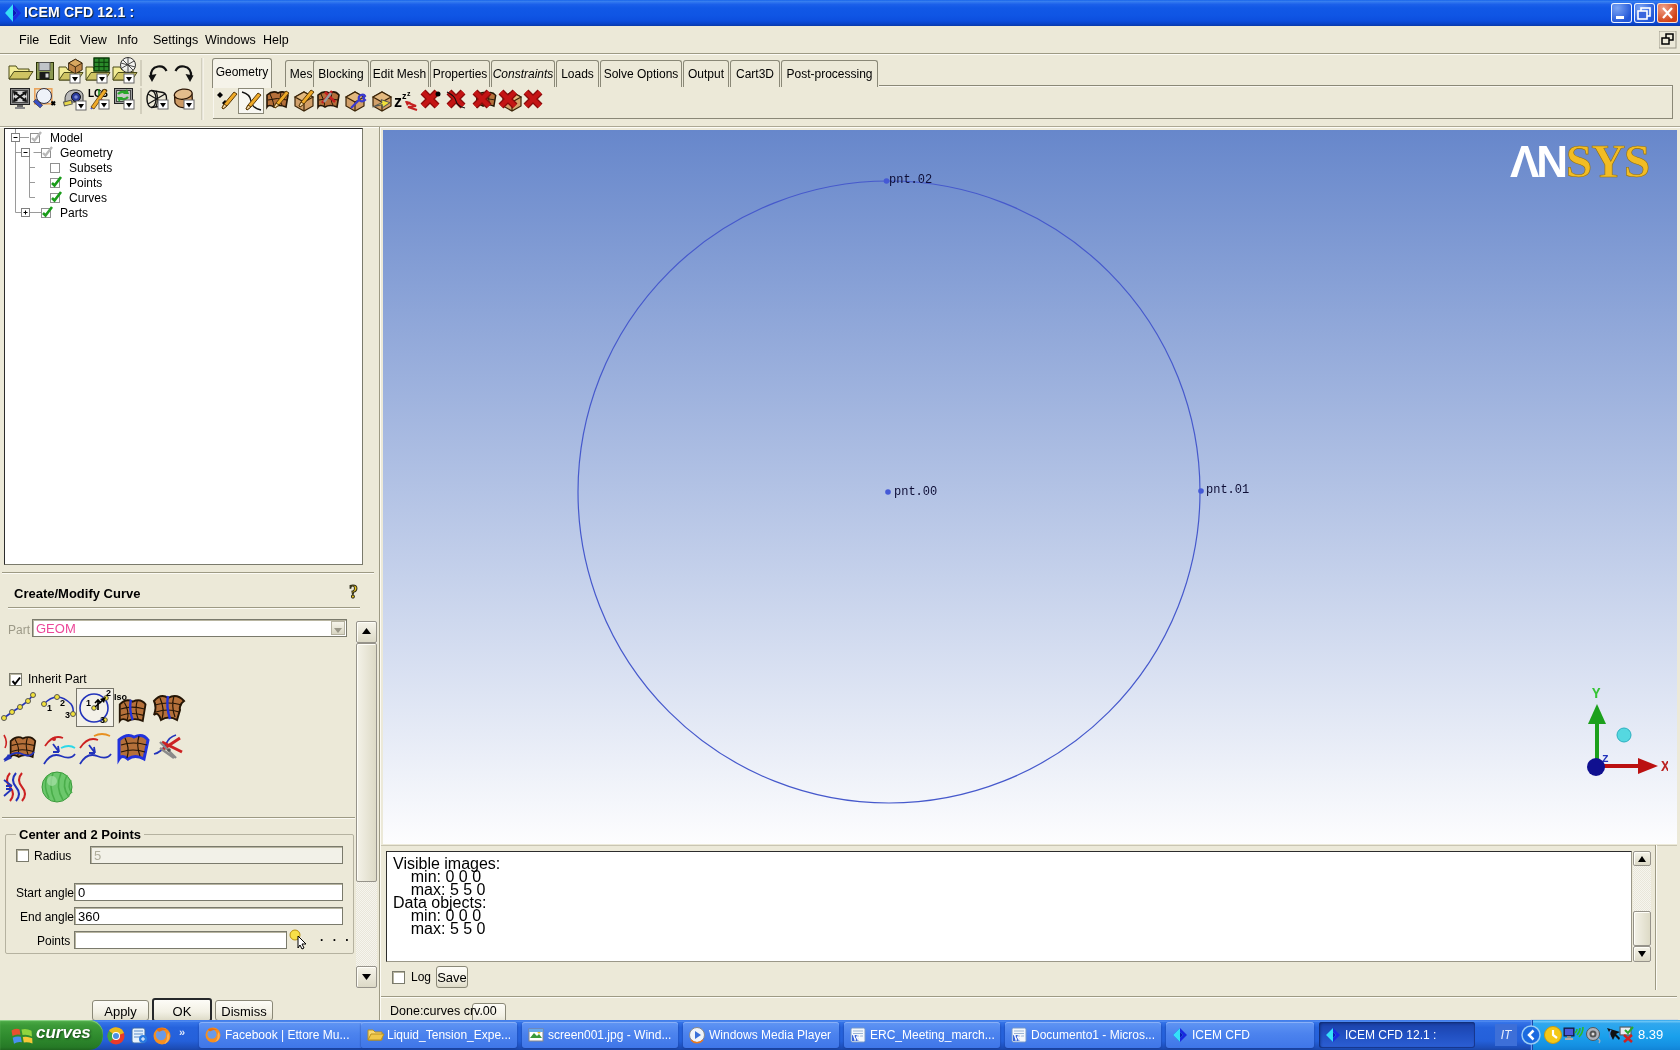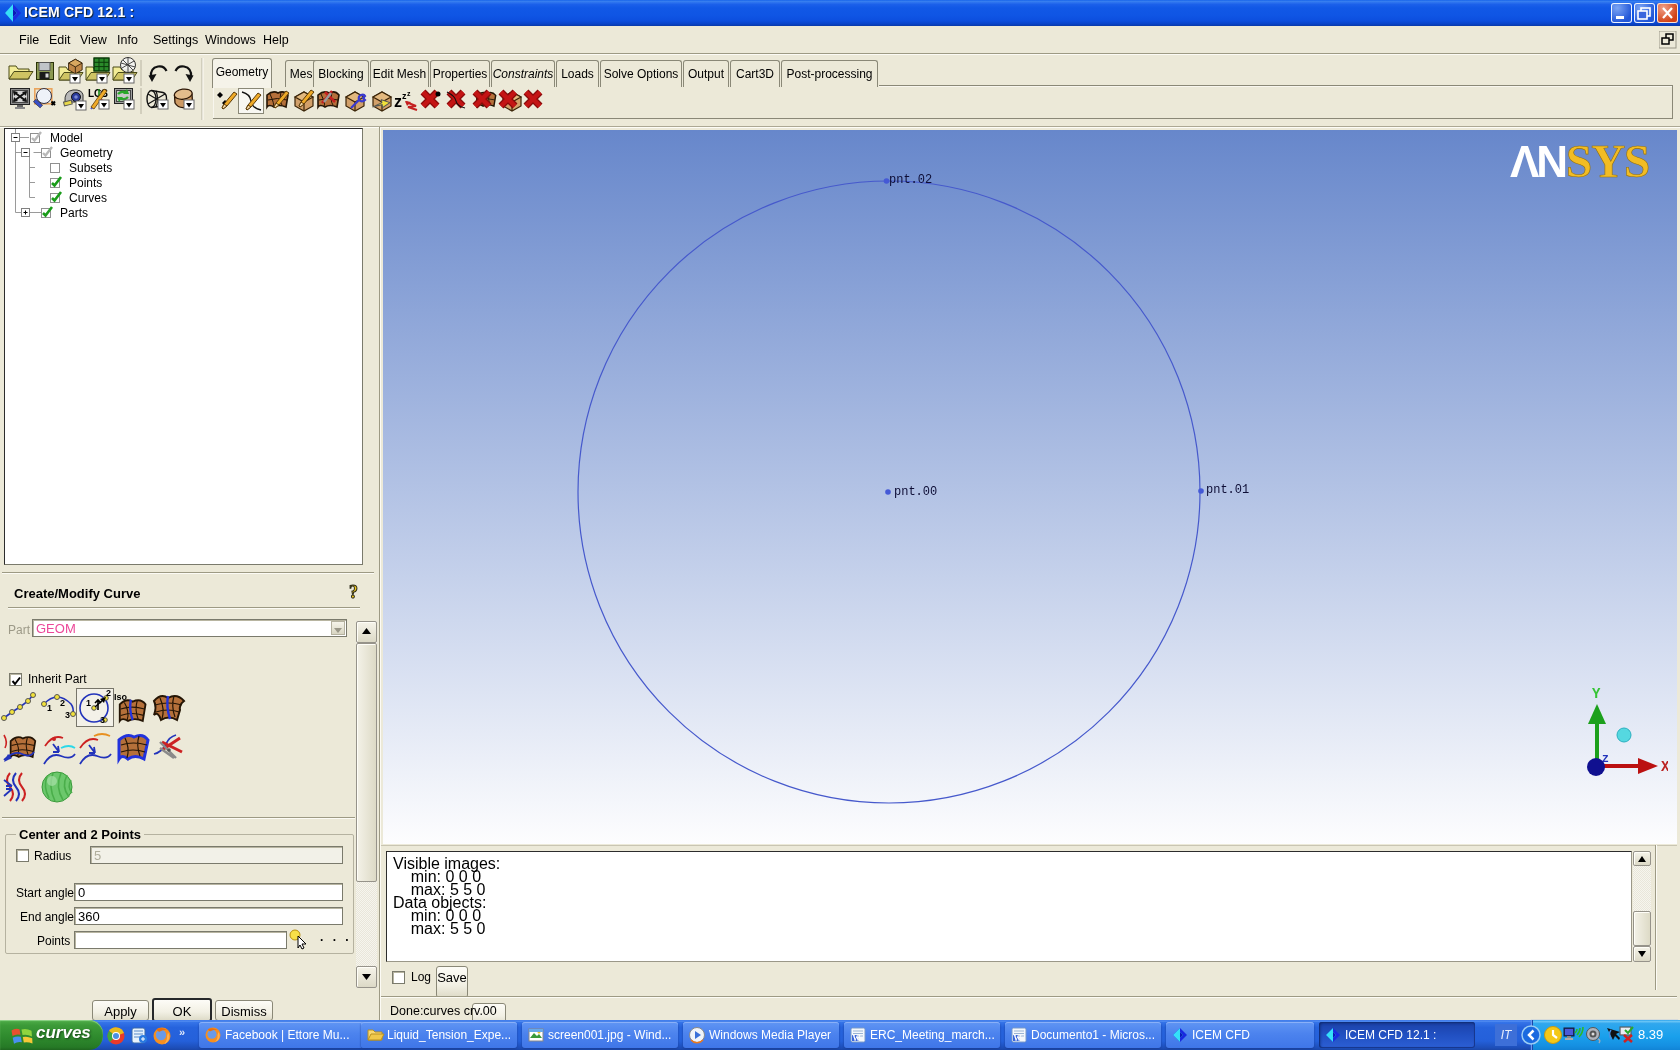--- a/index.html
+++ b/index.html
@@ -604,21 +604,21 @@
     </svg></div>
 <div class="sbthumb abs" style="left:1633px; top:911px; width:18px; height:35px;"></div>
 <div class="sbbtn abs" style="left:1633px; top:946px; width:18px; height:16px;"><svg width="16" height="14">
       <polygon points="8,10 12,4 4,4" fill="#000"></polygon>
     </svg></div>
 <div class="abs" id="vdiv3"></div>
 <div class="abs" id="vdiv4"></div>
 
 <div class="abs" style="left:392px; top:971px; width:13px; height:13px; background:#fff; border:1px solid #7a7a6c; box-shadow:inset 1px 1px 0 #b8b5a1;"></div>
 <div class="glabel" style="left:411px; top:970px;">Log</div>
-<div class="xpbtn" style="left:436px; top:966px; width:32px; height:32px; padding-top:3px;">Save</div>
+<div class="xpbtn" style="left:436px; top:966px; width:32px; height:22px; padding-top:3px;">Save</div>
 <div class="xpbtn" style="left:472px; top:966px; width:34px; height:22px; padding-top:13px;margin-top:37px;">Clear</div>
 
 <div class="abs" id="sep2a"></div>
 <div class="abs" id="sep2b"></div>
 <div class="abs" id="statusline">Done:curves crv.00</div>
 
 <div class="abs" id="taskbar"></div>
 <div class="abs" id="startbtn" style="left:0; top:1020px; width:103px; height:30px; border-radius:0 14px 14px 0; background:linear-gradient(180deg,#4fae49 0%,#3c9a38 18%,#2f8b2e 55%,#267a26 90%, #1f661f 100%); box-shadow:inset 0 1px 1px #8fd489;">
   <svg width="26" height="26" viewBox="0 0 26 26" style="position:absolute;left:9px;top:3px">
     <path d="M2.5 7.5 Q6 5 10.5 6.2 L11.5 11.8 Q7 10.6 3.5 13 Z" fill="#e8502f"></path>

